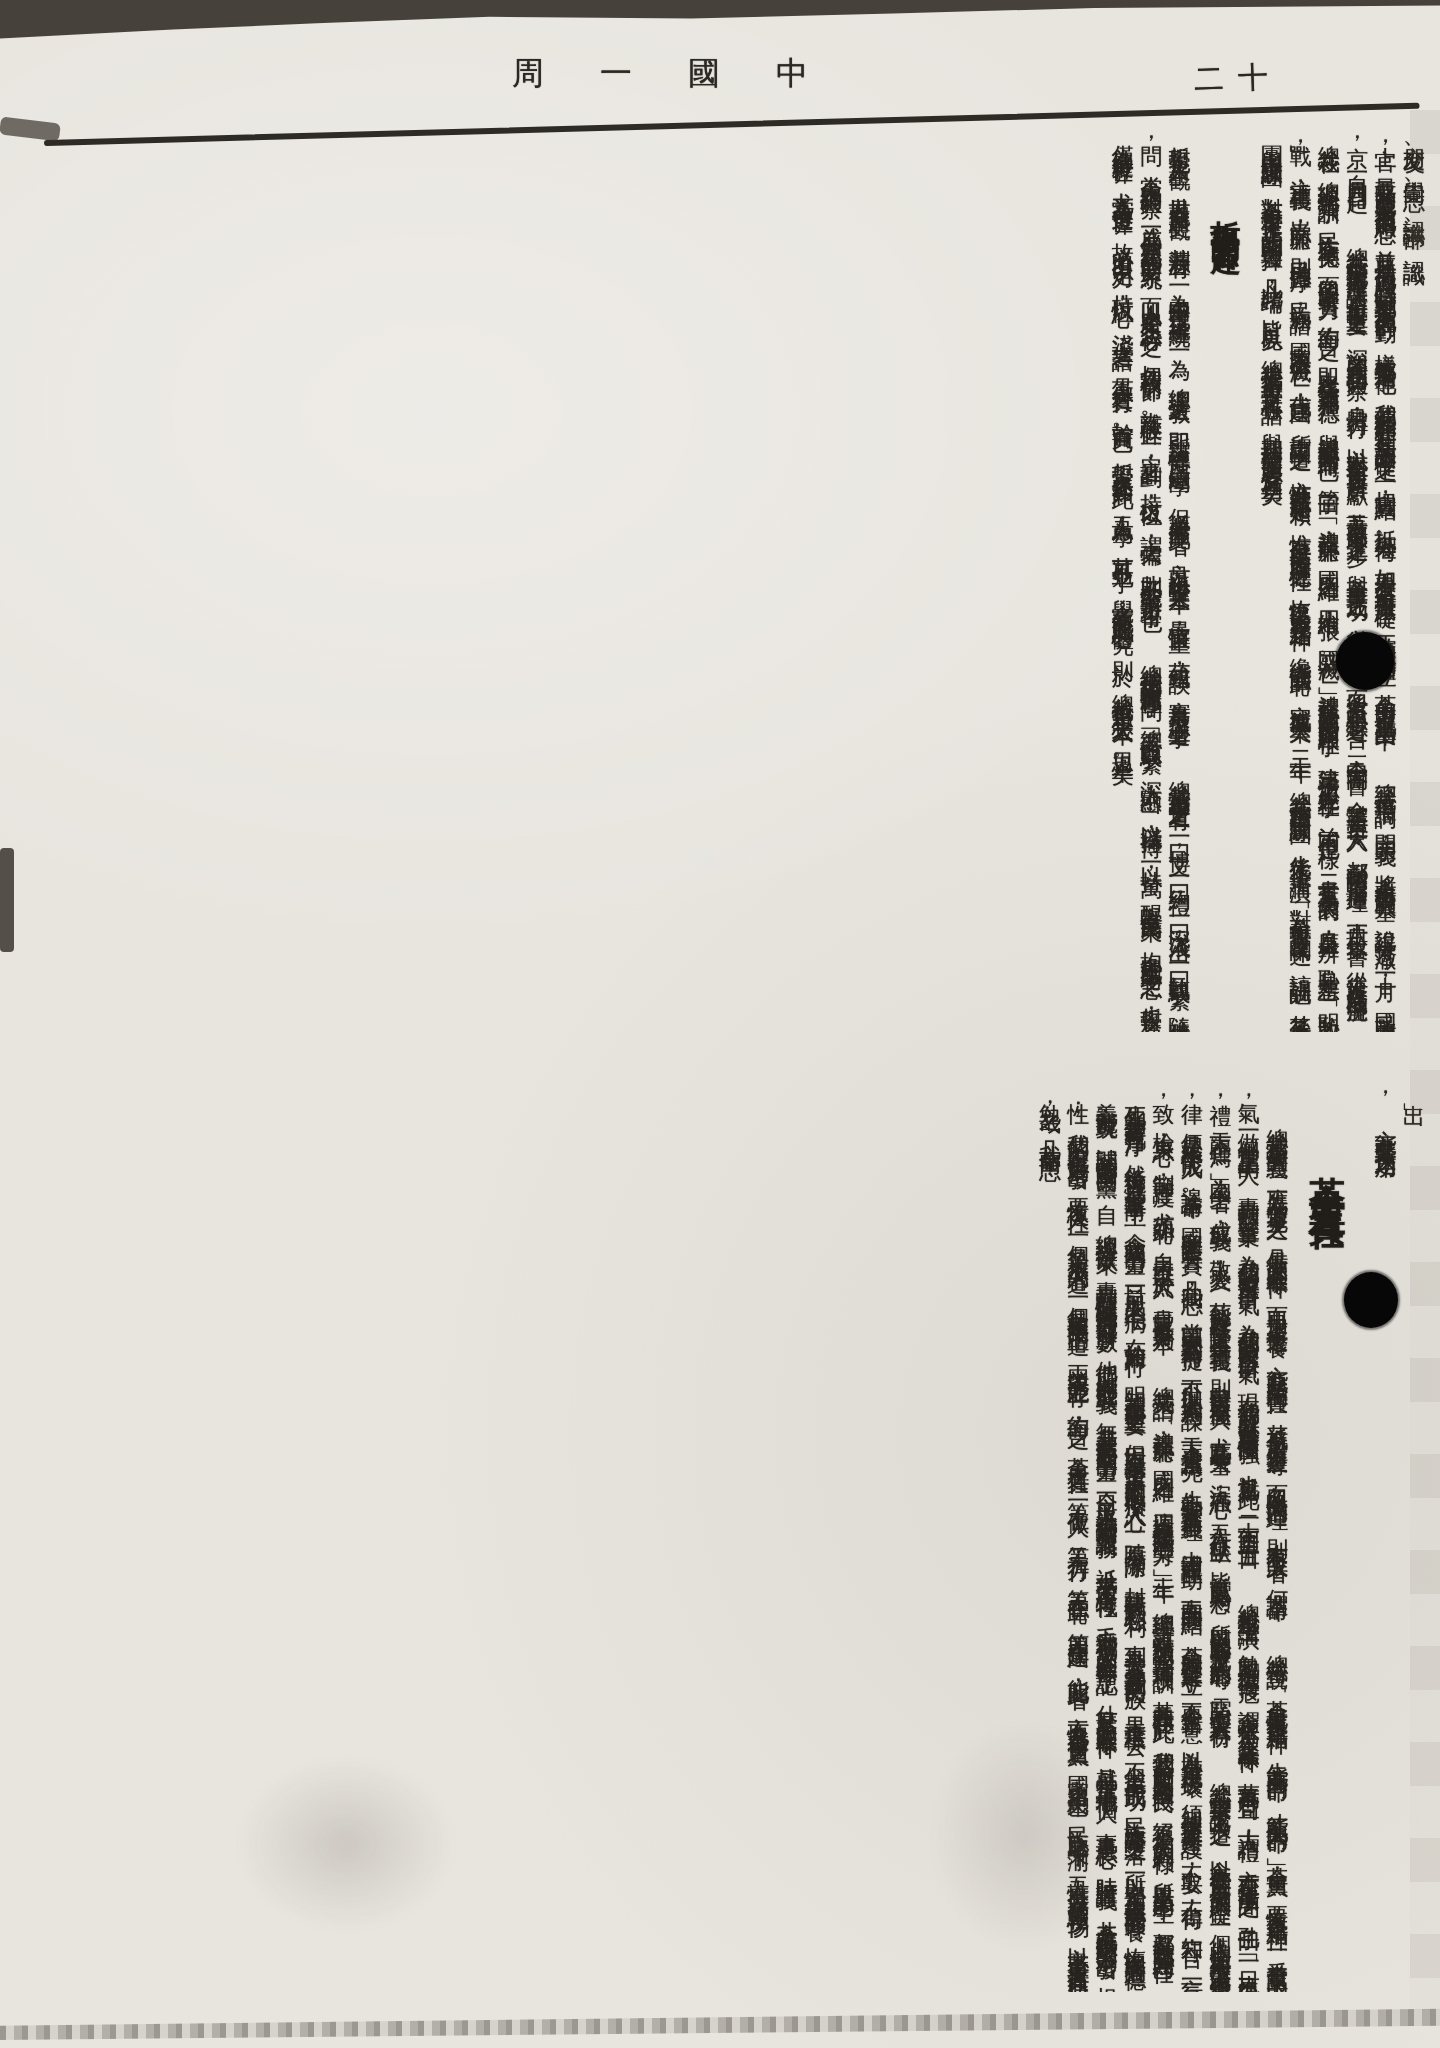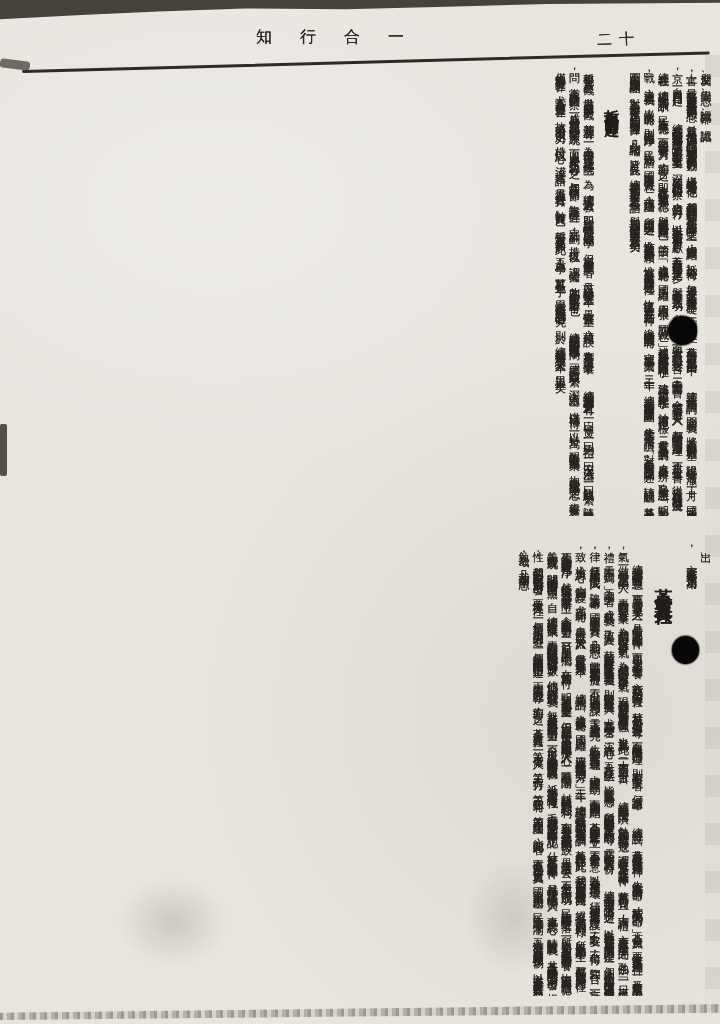--- a/index.html
+++ b/index.html
@@ -43,21 +43,21 @@
   .vhead.h-bottom{font-size:18px;line-height:24px;letter-spacing:4px;padding:30px 9px 0 7px;}
 </style>
 </head>
 <body>
 
 <div class="page">
 
   <div class="edge-top"></div>
 
   <header>
-    <div class="pub-title">知行合一</div>
+    <div class="pub-title">周一國中</div>
     <div class="page-num">二十</div>
     <div class="rule"></div>
     <div class="corner-smudge"></div>
   </header>
 
   <main>
     <section class="block block-top">
       <div class="vtext">交朋友、覺同志、認識部下、認識
 上官，最要緊的就是要考察他的思想，並且要使得他的思想時時刻刻都要指導他的行動，樣樣都要指導他，我們纔能夠在一個互信互諒的基礎之上，切實團結，抵禦外侮。如果沒有革命哲學做基礎，正確的思想無由確立，革命的力量也就無由集中。　總裁這一篇講詞，開宗明義，將革命哲學的根基，說得十分透澈。十一月，國民政府還都南京，自一月四日起，　總裁在中樞紀念週歷次講述「革命哲學之重要」，深望各同志切己體察，身體力行，以求對革命前途有所貢獻。蓋吾人欲圖本身之進步，與革命事業之成功，必須先有正確的人生觀，而後方有中心思想之可言。三中全會開會，全體委員一百零六人，都深切明瞭這一層道理，十八日一致集會，從來沒有這樣的盛況。　總裁在　總理紀念週訓示：民族有美德，而後國家有實力；約而言之，即忠孝仁愛信義和平八德，與禮義廉恥四維而已。管子曰：「禮義廉恥，國之四維；四維不張，國乃滅亡。」禮義廉恥就是國家的四根柱子，建築房子必須先立柱子，治國也是一樣，二者是互為表裏的。廉是分辨，恥是羞惡，「明恥教戰」，注重禮義，崇尚廉恥，則民德歸厚，民族和諧，國家決不會滅亡。古代建國，所謂立國之道，亦惟禮義廉恥是賴；惟有發揚民族固有之德性，恢復民族完整之精神，纔能湔雪國恥，完成復興大業。二十二年　總裁在廬山軍官訓練團，先後作了十篇講演，對「革命哲學」反覆闡述，諄諄訓勉；其後又在峨嵋軍官訓練團與中央訓練團，對革命哲學更作進一步的闡明與發揮。凡此諸端，皆足以見　總裁提倡革命哲學之苦心孤詣，與其期望於全體同志者之深且切矣。</div>
       <h2 class="vhead h-top">哲學的旨趣</h2>

